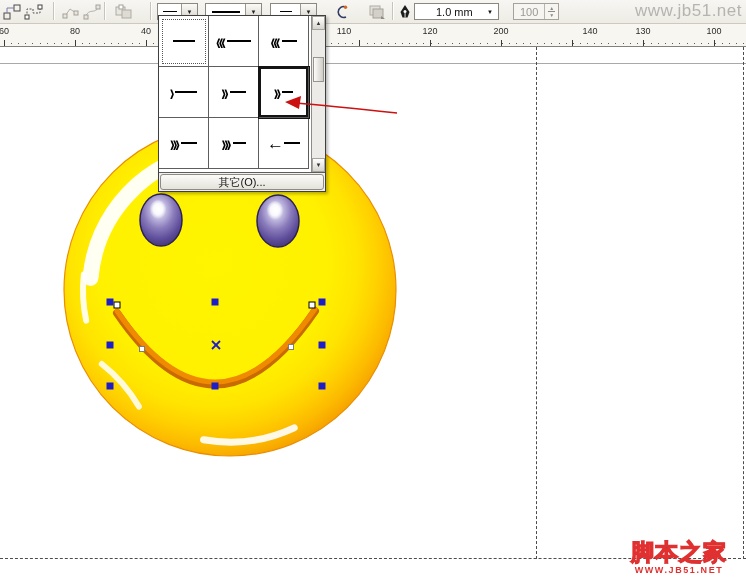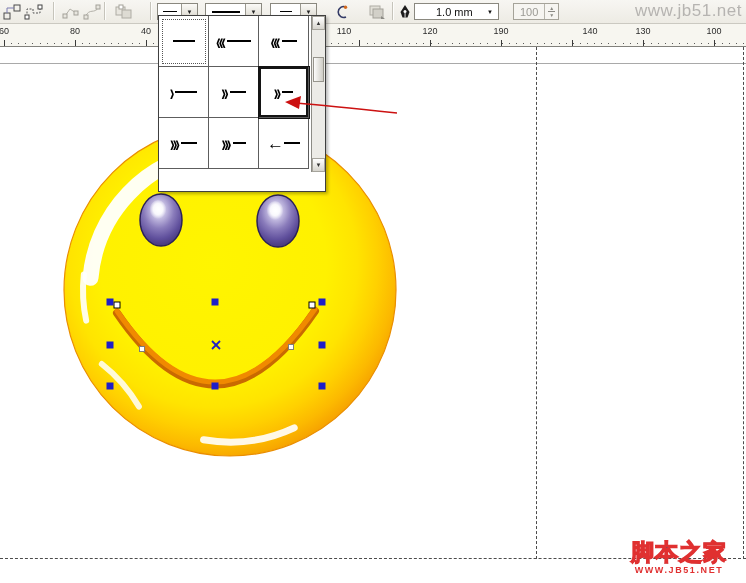--- a/index.html
+++ b/index.html
@@ -190,21 +190,21 @@
       <div class="ruler-label" style="left: 146px;">40</div>
       <div class="ruler-major-tick" style="left: 146px;"></div>
       <div class="ruler-label" style="left: 217px;">90</div>
       <div class="ruler-major-tick" style="left: 217px;"></div>
       <div class="ruler-label" style="left: 288px;">100</div>
       <div class="ruler-major-tick" style="left: 288px;"></div>
       <div class="ruler-label" style="left: 344px;">110</div>
       <div class="ruler-major-tick" style="left: 359px;"></div>
       <div class="ruler-label" style="left: 430px;">120</div>
       <div class="ruler-major-tick" style="left: 430px;"></div>
-      <div class="ruler-label" style="left: 501px;">190</div>
+      <div class="ruler-label" style="left: 501px;">200</div>
       <div class="ruler-major-tick" style="left: 501px;"></div>
       <div class="ruler-label" style="left: 572px; margin-left: 18px;">140</div>
       <div class="ruler-major-tick" style="left: 572px;"></div>
       <div class="ruler-label" style="left: 643px;">130</div>
       <div class="ruler-major-tick" style="left: 643px;"></div>
       <div class="ruler-label" style="left: 714px;">100</div>
       <div class="ruler-major-tick" style="left: 714px;"></div>
     </div>
 </div>
 
@@ -317,20 +317,23 @@
     </div>
   <div class="ah-scroll">
     <div class="sb-btn" style="top:0;">
         <span>▲</span>
       </div>
     <div class="sb-thumb"></div>
     <div class="sb-btn" style="bottom:0;top:auto;position:absolute;">
         <span>▼</span>
       </div>
   </div>
+  <div class="ah-other-wrap">
+    <div class="ah-other">其它(O)...</div>
+  </div>
 </div>
 
 <svg class="annot">
   <path d="M 397 113 C 360 109 322 105 296 103" fill="none" stroke="#cc1111" stroke-width="1.4"></path>
   <polygon points="285,102 301,96 299,109" fill="#cc1111"></polygon>
 </svg>
 
 <div class="wm-bottom">
   <div class="t">脚本之家</div>
   <div class="u">WWW.JB51.NET</div>

